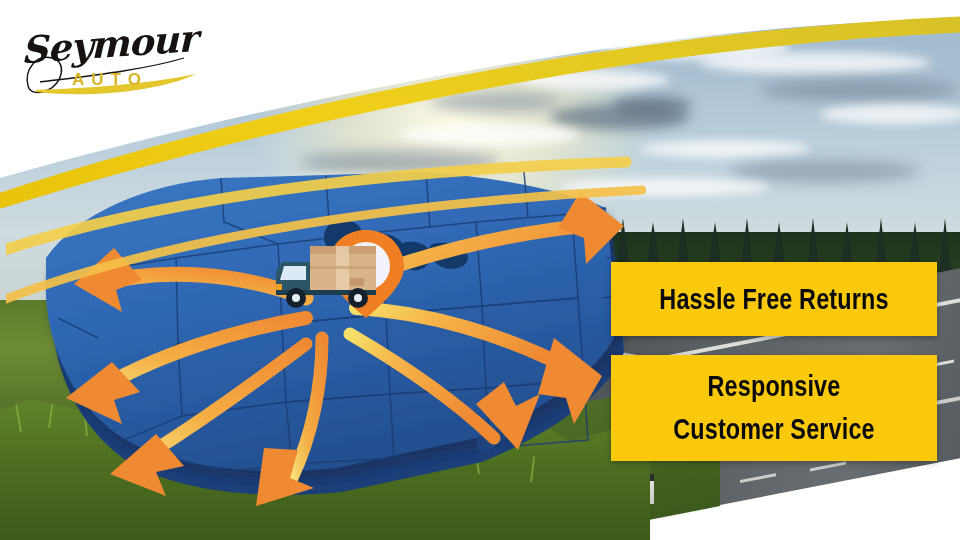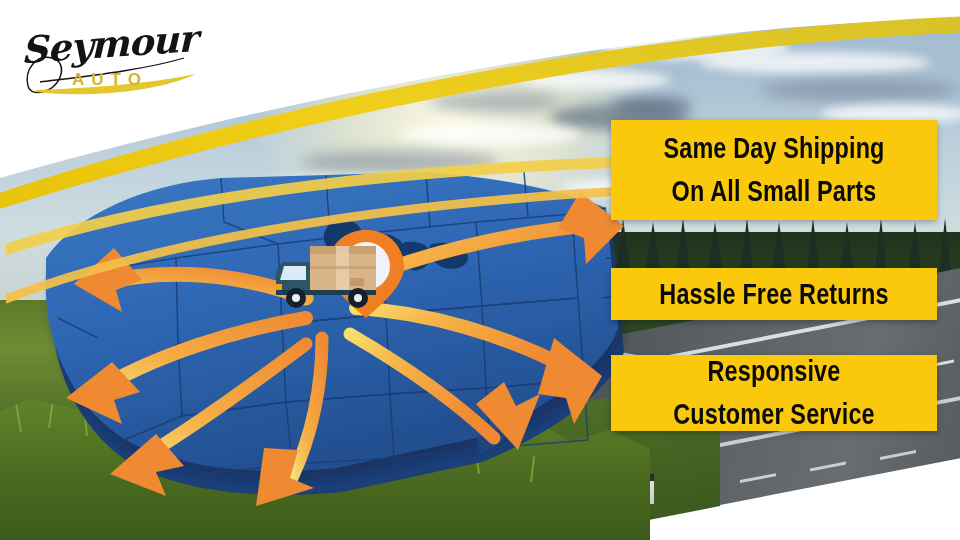--- a/index.html
+++ b/index.html
@@ -115,22 +115,22 @@
     box-shadow:0 2px 6px rgba(0,0,0,.30);
   }
   .claim span {
     display:block; width:100%; text-align:center; color:#0a0a0a;
     font-family:"Liberation Sans", sans-serif; font-weight:700;
     font-size:30px; line-height:1.42;
     transform:scaleX(.78); transform-origin:center;
     letter-spacing:.2px; white-space:nowrap;
   }
   #claim-0 { top:120px; height:100px; }
-  #claim-1 { top:268px; height:52px; }
-  #claim-2 { top:355px; height:76px; }
+  #claim-1 { top:262px; height:74px; }
+  #claim-2 { top:355px; height:106px; }
 </style>
 </head>
 <body>
 
 <div id="stage">
 
   <div class="photo">
 
     <div class="sky"></div>
 
@@ -356,24 +356,20 @@
 
       <circle cx="34" cy="76" r="10" fill="#14202c"></circle>
         <circle cx="34" cy="76" r="4" fill="#e9eef3"></circle>
       <circle cx="96" cy="76" r="10" fill="#14202c"></circle>
         <circle cx="96" cy="76" r="4" fill="#e9eef3"></circle>
     </svg>
   </div>
 
   <div class="claims">
 
-    <div class="claim" id="claim-0">
-      <span>Same Day Shipping</span>
-      <span>On All Small Parts</span>
-    </div>
 
     <div class="claim" id="claim-1">
       <span>Hassle Free Returns</span>
     </div>
 
     <div class="claim" id="claim-2">
       <span>Responsive</span>
       <span>Customer Service</span>
     </div>
   </div>

